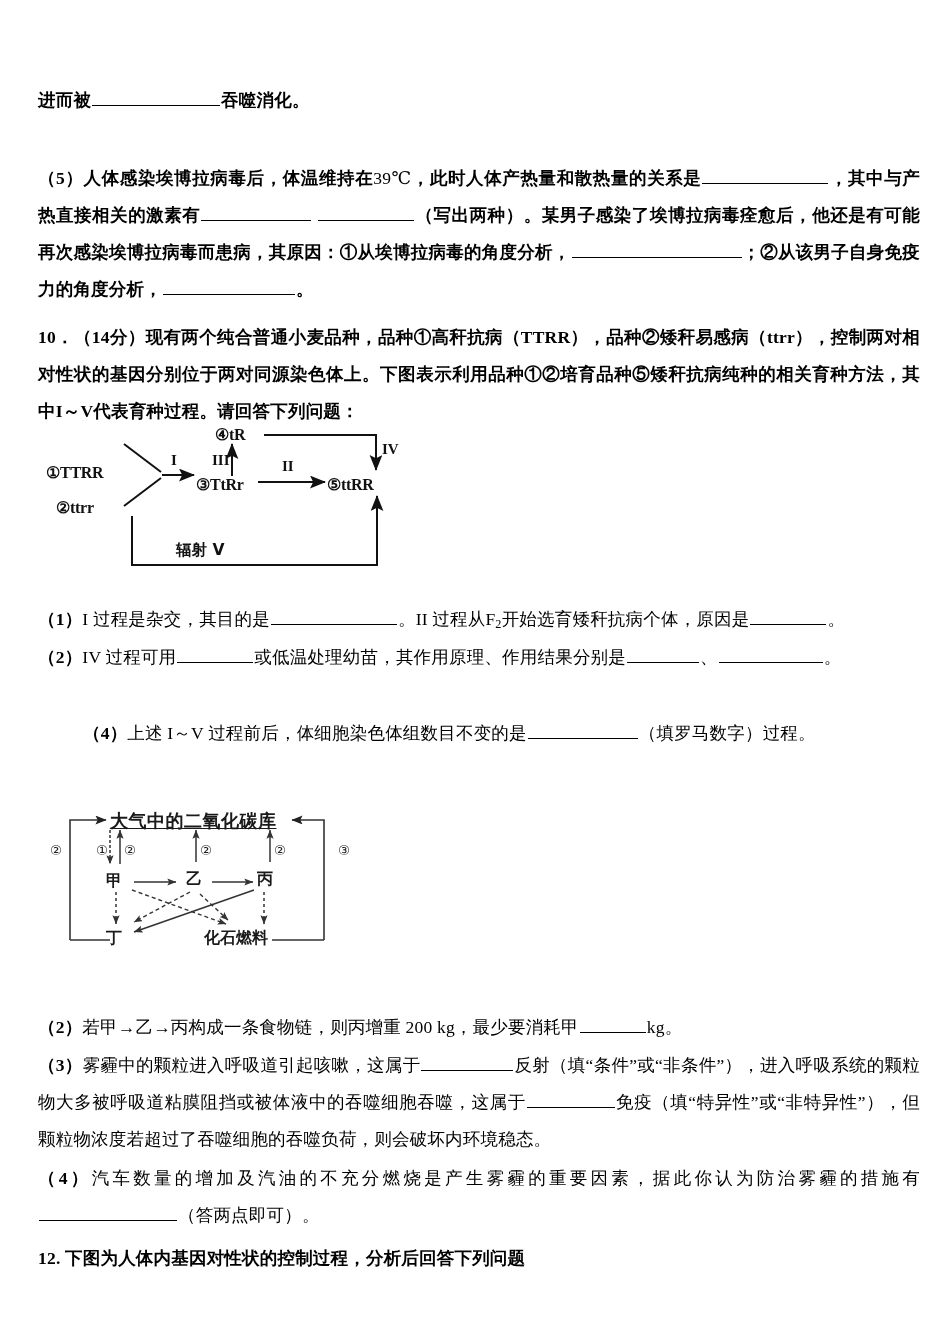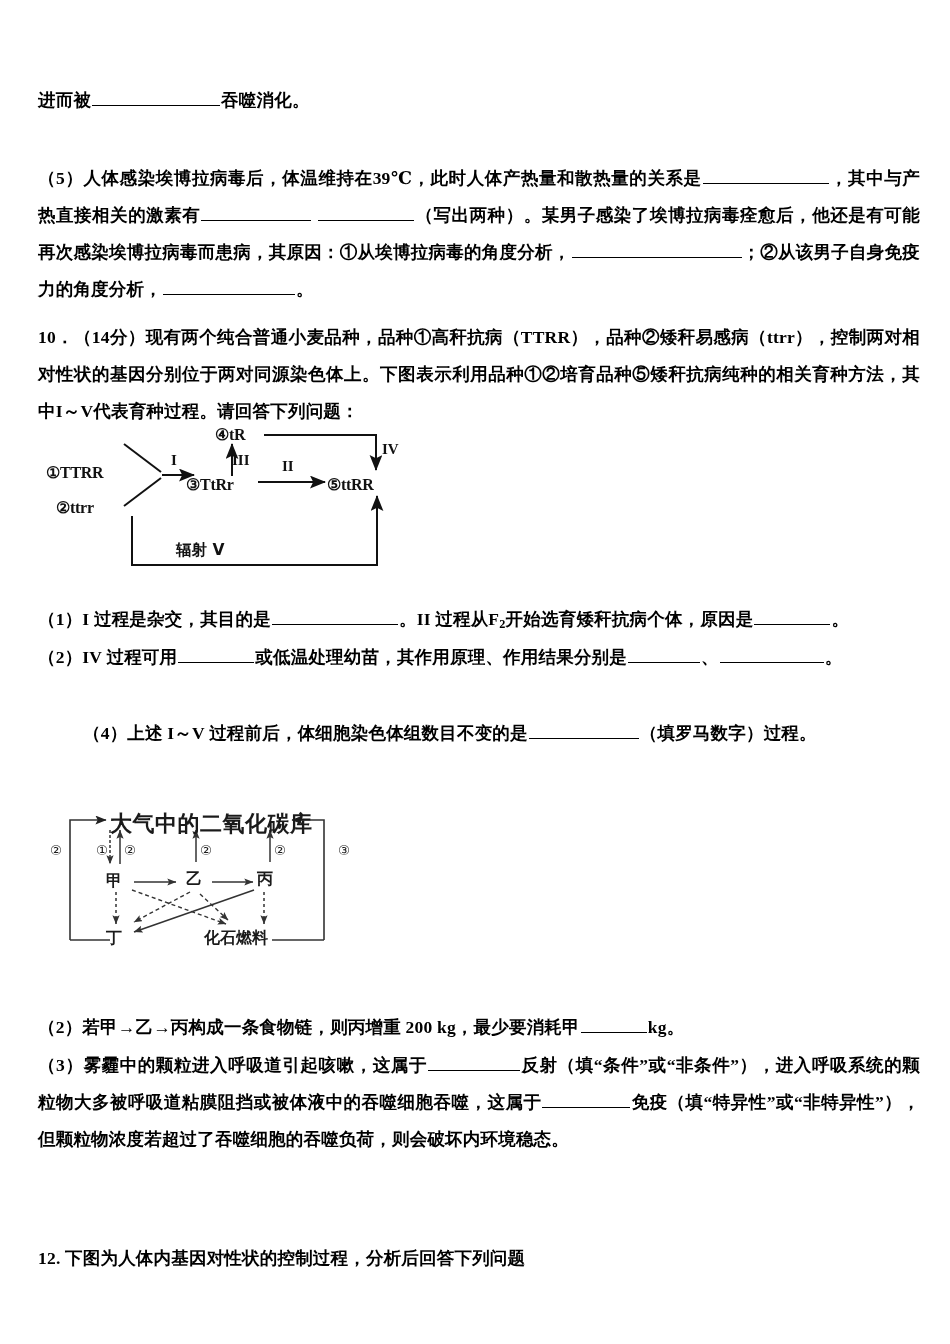--- a/index.html
+++ b/index.html
@@ -39,21 +39,21 @@
     line-height: 37px;
     font-weight: 600;
   }
   .blank {
     display: inline-block;
     border-bottom: 1.6px solid #000;
     vertical-align: baseline;
     height: 1em;
     margin: 0 1px;
   }
-  .b { font-weight: 700; }
+  .b { font-weight: 400; }
   sub { font-size: 0.7em; vertical-align: baseline; position: relative; top: 0.25em; }
 
   
   #breeding-figure {
     position: absolute;
     left: 46px;
     top: 424px;
     width: 370px;
     height: 165px;
   }
@@ -77,21 +77,21 @@
     width: 320px;
     height: 142px;
   }
   #carbon-figure .lbl {
     position: absolute;
     white-space: nowrap;
     font-family: "DejaVu Sans", sans-serif;
     font-weight: 700;
     color: #1a1a1a;
   }
-  #carbon-figure .title-cn { font-size: 22px; letter-spacing: 0.5px; }
+  #carbon-figure .title-cn { font-size: 18px; letter-spacing: 0.5px; text-decoration: underline; }
   #carbon-figure .node-cn { font-size: 16px; }
   #carbon-figure .circ { font-size: 13.5px; font-family: "DejaVu Sans", sans-serif; font-weight: 400;}
   #carbon-figure svg { position: absolute; left: 0; top: 0; }
 </style>
 </head>
 <body>
 
 <div class="page">
 
   <div class="body-text" style="top:82px;">
@@ -130,27 +130,27 @@
 
       <line x1="212" y1="58" x2="279" y2="58" stroke="#111" stroke-width="2" marker-end="url(#ah)"></line>
 
       <polyline points="218,11 330,11 330,46" fill="none" stroke="#111" stroke-width="2" marker-end="url(#ah)"></polyline>
 
       <polyline points="86,92 86,141 331,141 331,72" fill="none" stroke="#111" stroke-width="2" marker-end="url(#ah)"></polyline>
     </svg>
 
     <span class="lbl geno" style="left:0px; top:39px;">①TTRR</span>
     <span class="lbl geno" style="left:10px; top:74px;">②ttrr</span>
-    <span class="lbl geno" style="left:140px; top:51px;">③TtRr</span>
+    <span class="lbl geno" style="left:150px; top:51px;">③TtRr</span>
     <span class="lbl geno" style="left:169px; top:1px;">④tR</span>
     <span class="lbl geno" style="left:281px; top:51px;text-align:right;">⑤ttRR</span>
 
     <span class="lbl roman" style="left:125px; top:28px;">I</span>
     <span class="lbl roman" style="left:236px; top:34px;">II</span>
-    <span class="lbl roman" style="left:166px; top:28px;margin-left:20px;">III</span>
+    <span class="lbl roman" style="left:166px; top:28px;">III</span>
     <span class="lbl roman" style="left:336px; top:17px;">IV</span>
     <span class="lbl cn" style="left:98px; top:116px;margin-left:32px;">辐射 V</span>
   </div>
 
   <div class="body-text" style="top:601px;">
     <p class="para">
       <span>（1）</span><span class="b">I 过程是杂交，其目的是</span><span class="blank" style="width:126px"></span><span class="b">。II 过程从F</span><sub class="b">2</sub><span class="b">开始选育矮秆抗病个体，原因是</span><span class="blank" style="width:76px"></span><span class="b">。</span>
     </p>
   </div>
 
@@ -232,20 +232,25 @@
       <span>（2）</span><span class="b">若甲→乙→丙构成一条食物链，则丙增重 200 kg，最少要消耗甲</span><span class="blank" style="width:66px"></span><span class="b">kg。</span>
     </p>
   </div>
 
   <div class="body-text" style="top:1047px;">
     <p class="para">
       <span>（3）</span><span class="b">雾霾中的颗粒进入呼吸道引起咳嗽，这属于</span><span class="blank" style="width:92px"></span><span class="b">反射（填“条件”或“非条件”），进入呼吸系统的颗粒物大多被呼吸道粘膜阻挡或被体液中的吞噬细胞吞噬，这属于</span><span class="blank" style="width:88px"></span><span class="b">免疫（填“特异性”或“非特异性”），但颗粒物浓度若超过了吞噬细胞的吞噬负荷，则会破坏内环境稳态。</span>
     </p>
   </div>
 
+  <div class="body-text" style="top:1160px;">
+    <p class="para">
+      <span>（4）</span><span class="b">汽车数量的增加及汽油的不充分燃烧是产生雾霾的重要因素，据此你认为防治雾霾的措施有</span><span class="blank" style="width:138px"></span><span class="b">（答两点即可）。</span>
+    </p>
+  </div>
 
   <div class="body-text" style="top:1240px;">
     <p class="para">
       <span>12.</span> <span>下图为人体内基因对性状的控制过程，分析后回答下列问题</span>
     </p>
   </div>
 
 </div>
 
 </body></html>

